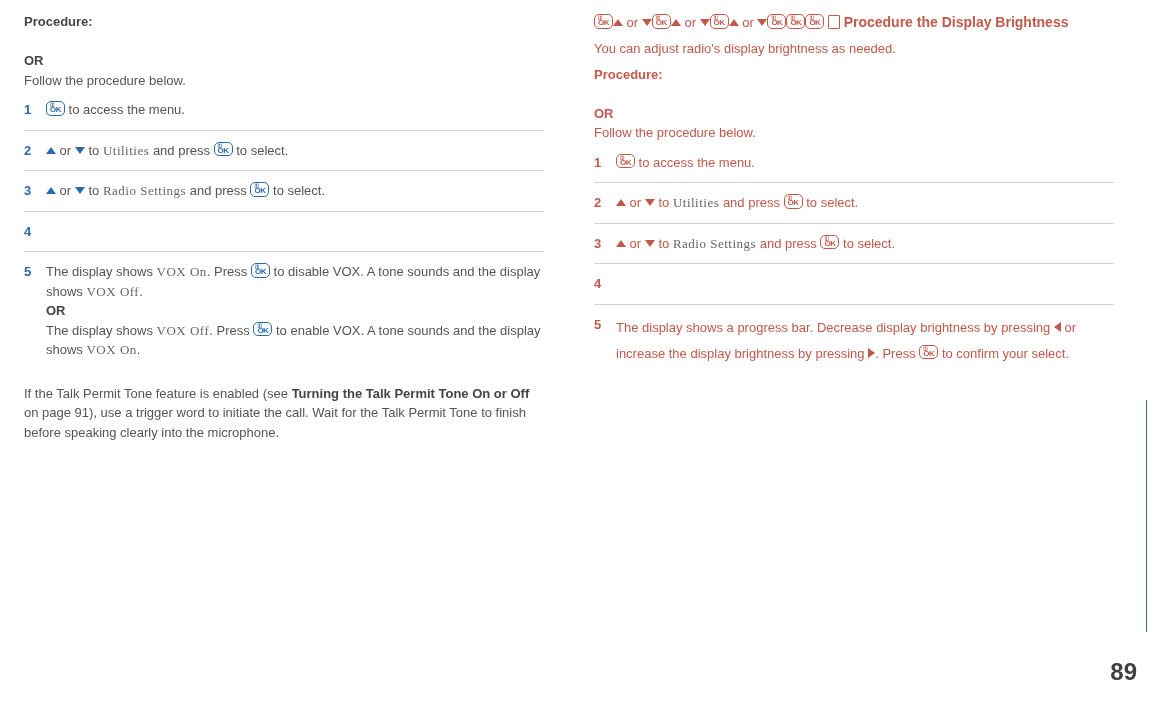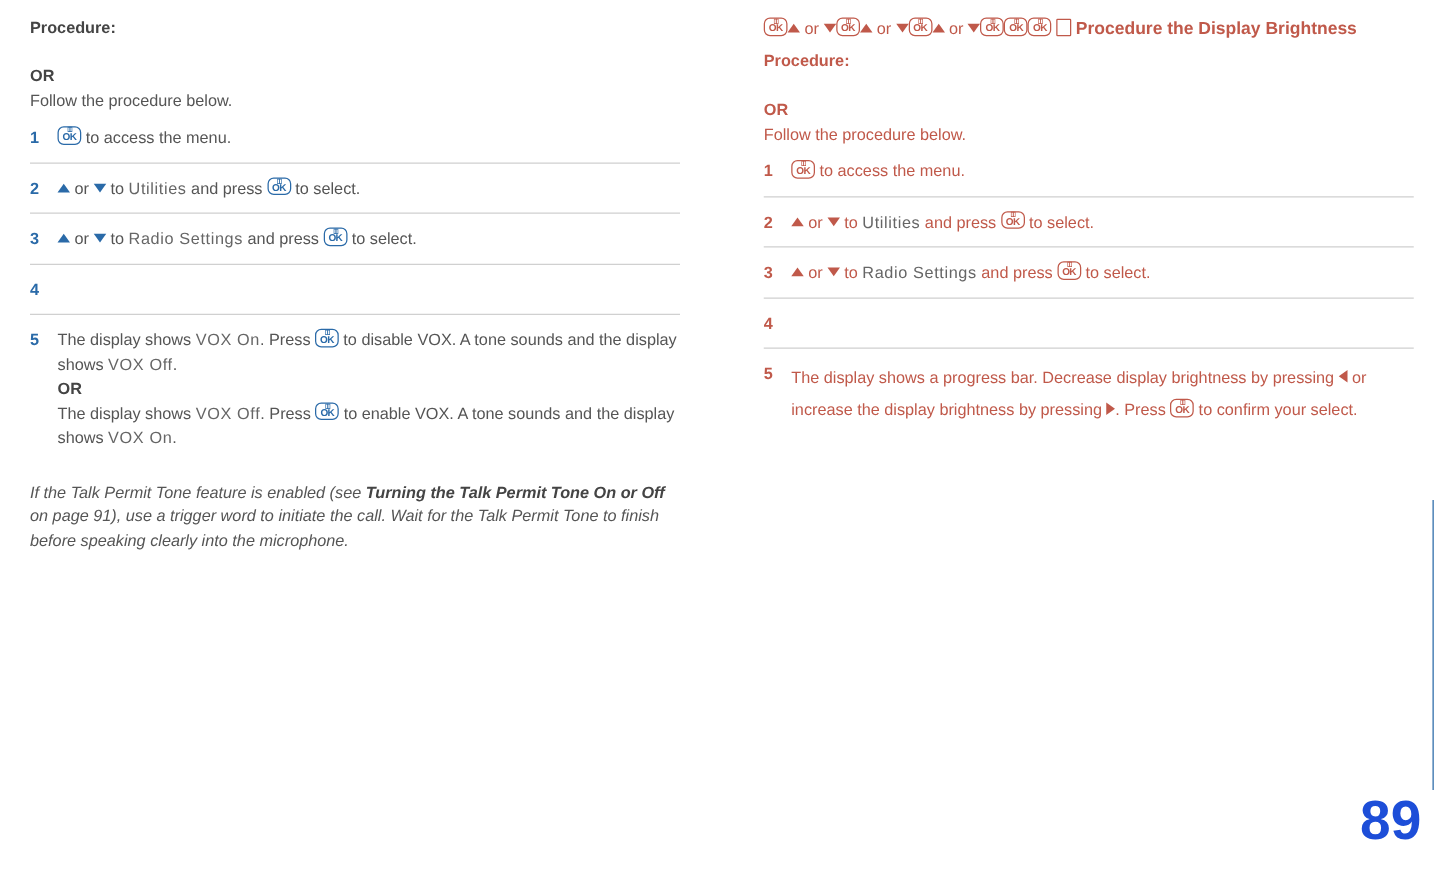--- a/index.html
+++ b/index.html
@@ -8,29 +8,29 @@
     font-size: 13px;
     color: #555;
     width: 1161px;
     height: 702px;
     position: relative;
     padding: 12px 24px;
     line-height: 1.5;
   }
   .columns {
     display: flex;
-    gap: 67px;
+    gap: 50px;
   }
   .col {
     width: 520px;
   }
   .bold { font-weight: bold; color: #444; }
   .blue { color: #2a6aa8; }
   .accent { color: #c0594a; }
-  .italic { font-style: italic; }
+  .italic { }
   .para { margin-bottom: 6px; }
   .step {
     display: flex;
     margin: 6px 0;
     border-bottom: 1px solid #d0d0d0;
     padding-bottom: 10px;
     padding-top: 4px;
   }
   .step:last-of-type { border-bottom: none; }
   .stepnum {
@@ -42,21 +42,20 @@
   .okbtn {
     display: inline-block;
     border: 1.5px solid currentColor;
     border-radius: 5px;
     font-size: 8px;
     font-weight: bold;
     padding: 1px 3px 0px 3px;
     line-height: 1.1;
     vertical-align: 2px;
     min-width: 16px;
-    text-align: center;
     letter-spacing: -0.5px;
   }
   .okbtn::before { content: "▯▯"; display:block; font-size:5px; line-height:0.6; letter-spacing:-1px;}
   .tri-up {
     display: inline-block;
     width: 0; height: 0;
     border-left: 5px solid transparent;
     border-right: 5px solid transparent;
     border-bottom: 7px solid currentColor;
     vertical-align: 1px;
@@ -79,44 +78,44 @@
   }
   .tri-right {
     display: inline-block;
     width: 0; height: 0;
     border-top: 5px solid transparent;
     border-bottom: 5px solid transparent;
     border-left: 7px solid currentColor;
     vertical-align: 0px;
   }
   .lcd {
-    font-family: Liberation Sans, sans-serif;
+    font-family: Liberation Serif, serif;
     letter-spacing: 0.5px;
     color: #666;
   }
   .pageicon {
     display:inline-block;
     width:12px; height:14px;
     border:1.5px solid currentColor;
     border-radius:1px;
     vertical-align:-2px;
   }
   .heading {
     font-weight: bold;
     color: #c0594a;
     font-size: 14px;
   }
   .headicons { white-space: nowrap; }
   .footer {
     position: absolute;
     bottom: 12px;
     right: 24px;
-    font-size: 44px;
-    font-weight: bold;
-    color: #1d4ed8;
+    font-size: 24px;
+    font-weight: bold;
+    color: #404040;
   }
   .vsep {
     position:absolute;
     right:14px;
     top:400px;
     bottom:70px;
     width:0;
     border-right:1.5px solid #2a6aa8;
   }
   .after-steps { margin-top:14px; }
@@ -179,20 +178,21 @@
 
   <div class="col">
     <div class="para accent">
       <span class="headicons">
         <span class="okbtn">OK</span><span class="tri-up"></span><span> or </span><span class="tri-down"></span><span class="okbtn">OK</span><span class="tri-up"></span><span> or </span><span class="tri-down"></span><span class="okbtn">OK</span><span class="tri-up"></span><span> or </span><span class="tri-down"></span><span class="okbtn">OK</span><span class="okbtn">OK</span><span class="okbtn">OK</span>
         <span class="pageicon"></span>
       </span>
       <span class="heading"> Procedure the Display Brightness</span>
     </div>
 
+    <div class="para accent">You can adjust radio's display brightness as needed.</div>
 
     <div class="para accent">
       <span class="bold accent">Procedure:</span><br>
       <br>
       <span class="bold accent">OR</span><br>
       <span>Follow the procedure below.</span>
     </div>
 
     <div class="accent">
 

